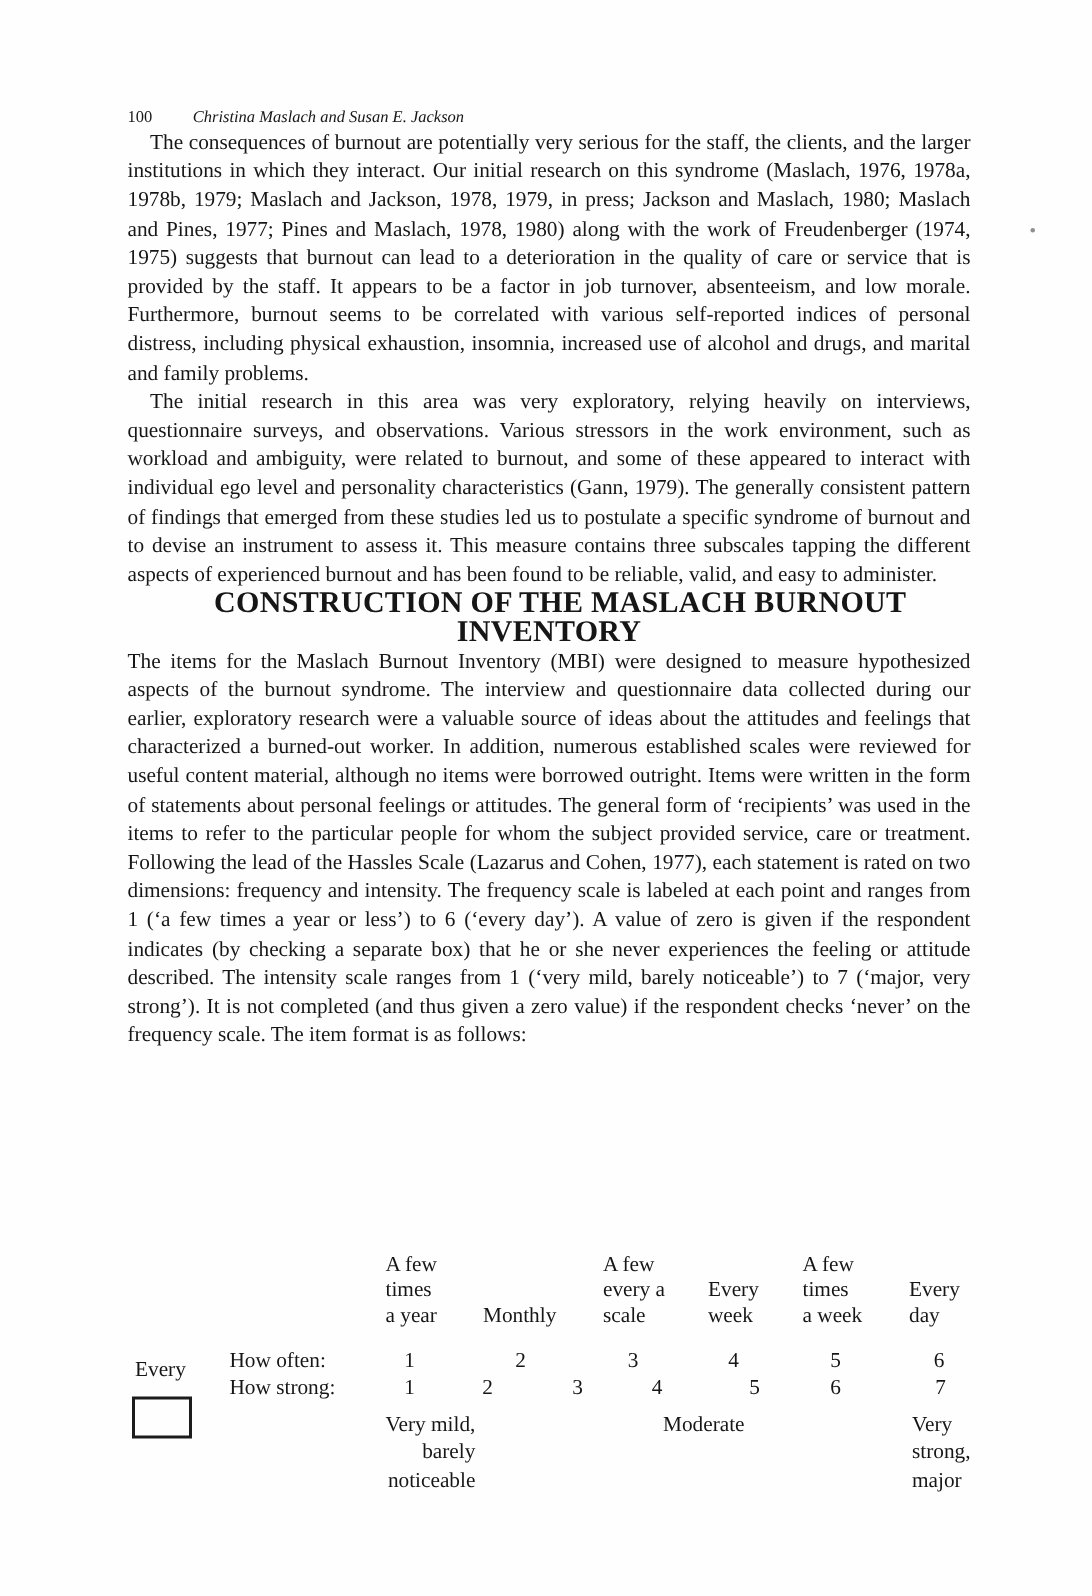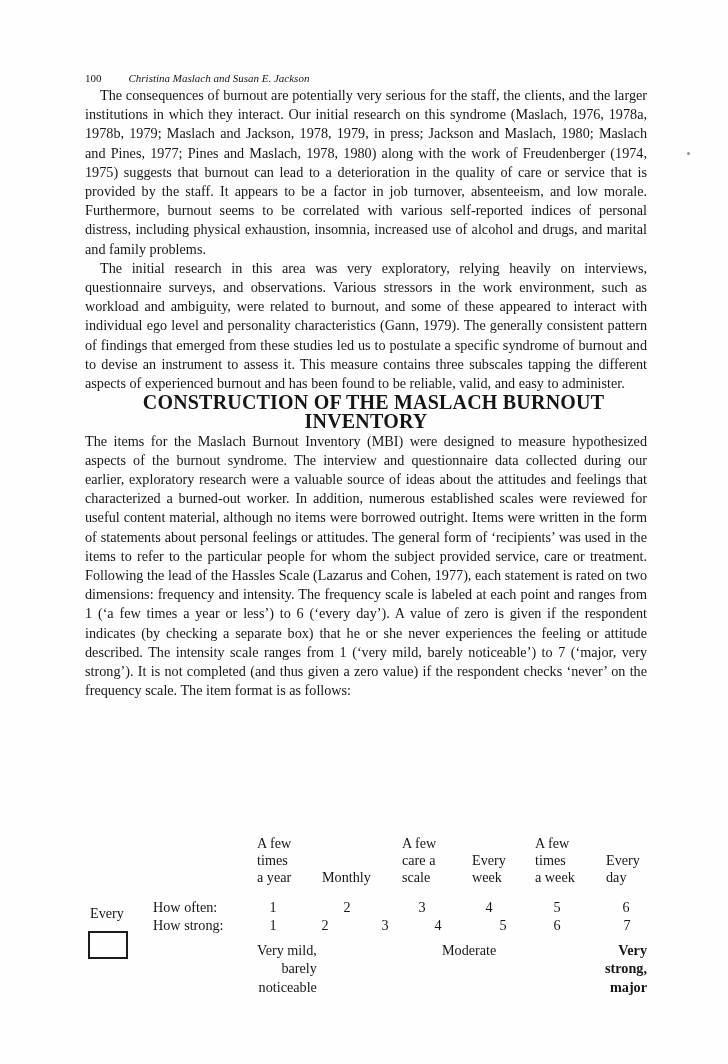--- a/index.html
+++ b/index.html
@@ -96,21 +96,21 @@
   <div class="abs freq-header" style="left: 257px; bottom: 178px;">
         <div>A few</div>
         <div>times</div>
         <div>a year</div>
       </div>
       <div class="abs freq-header" style="left: 322px; bottom: 178px;">
         <div>Monthly</div>
       </div>
       <div class="abs freq-header" style="left: 402px; bottom: 178px;">
         <div>A few</div>
-        <div>care a</div>
+        <div>every a</div>
         <div>scale</div>
       </div>
       <div class="abs freq-header" style="left: 472px; bottom: 178px;">
         <div>Every</div>
         <div>week</div>
       </div>
       <div class="abs freq-header" style="left: 535px; bottom: 178px;">
         <div>A few</div>
         <div>times</div>
         <div>a week</div>
@@ -133,21 +133,21 @@
       <div class="abs scale-num" style="left: 557px; top: 917px;">6</div>
       <div class="abs scale-num" style="left: 627px; top: 917px;">7</div>
       <div class="abs anchor" style="left: 257px; text-align: right;">
         <div>Very mild,</div>
         <div>barely</div>
         <div>noticeable</div>
       </div>
       <div class="abs anchor" style="left: 442px; text-align: left;">
         <div>Moderate</div>
       </div>
-      <div class="abs anchor" style="right: 81px; text-align: right; font-weight: bold;">
+      <div class="abs anchor" style="right: 81px; text-align: left;">
         <div>Very</div>
         <div>strong,</div>
         <div>major</div>
       </div>
     </div>
 
   <div class="artifact-dot"></div>
 
 </div>
 

